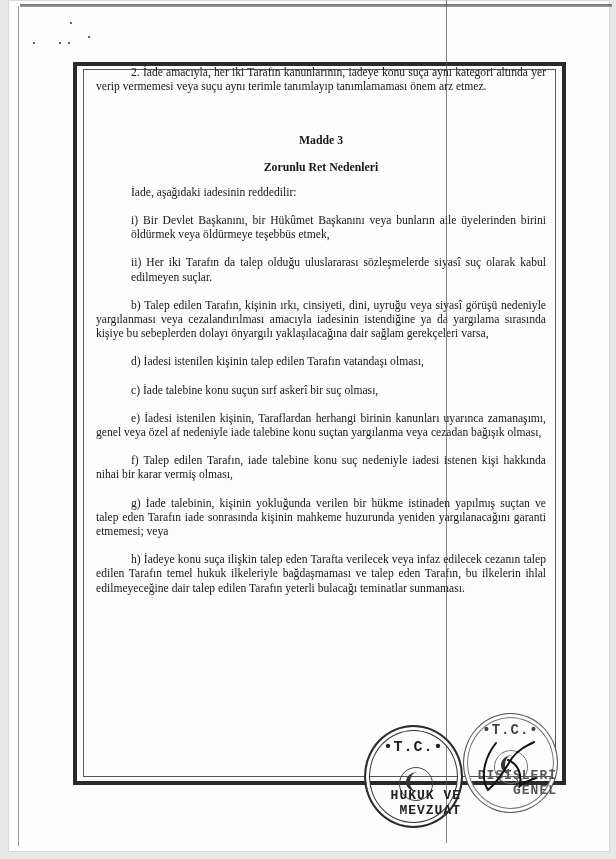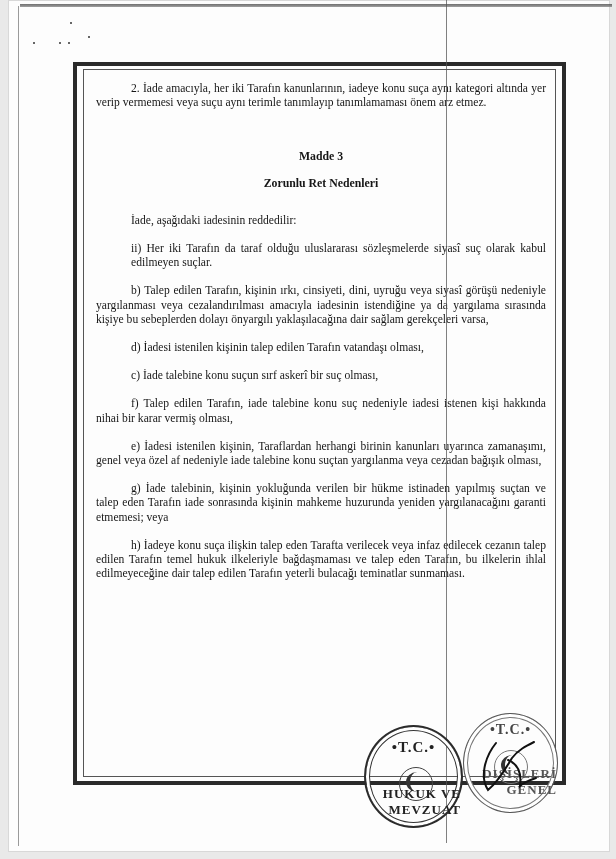--- a/index.html
+++ b/index.html
@@ -32,32 +32,32 @@
       position: absolute; left: 73px; top: 62px; width: 493px; height: 723px;
       box-sizing: border-box;
       border: 4px solid #2a2a2a;
     }
     .frame-inner {
       position: absolute; left: 83px; top: 69px; width: 473px; height: 708px;
       box-sizing: border-box;
       border: 1px solid #555;
     }
     .content {
-      position: absolute; left: 96px; top: 82px; width: 450px;
+      position: absolute; left: 96px; top: 66px; width: 450px;
       color: #161616; font-size: 11.6px; line-height: 14.2px;
     }
     .para { margin: 0 0 14px 0; text-align: justify; text-indent: 35px; }
     .para.sub { text-indent: 0; padding-left: 35px; }
     .heading { text-align: center; font-weight: bold; margin: 0; font-size: 11.8px; }
     .h-madde { margin-top: 39px; margin-bottom: 12px; }
-    .h-title { margin-bottom: 24px; }
+    .h-title { margin-bottom: 12px; }
     .stamp {
       position: absolute; border-radius: 50%;
       box-sizing: border-box; color: #222;
-      font-family: Liberation Serif, serif;
+      font-family: Liberation Mono, monospace;
     }
     .stamp-left {
       left: 364px; top: 725px; width: 99px; height: 103px;
       border: 2px solid #2b2b2b;
       box-shadow: inset 0 0 0 3px #fff, inset 0 0 0 4px #333;
     }
     .stamp-right {
       left: 463px; top: 713px; width: 95px; height: 100px;
       border: 1.5px solid #555;
       box-shadow: inset 0 0 0 3px #fff, inset 0 0 0 4px #777;
@@ -101,26 +101,27 @@
 <div class="frame-outer"></div>
 <div class="frame-inner"></div>
 
 <div class="content">
   <p class="para">2. İade amacıyla, her iki Tarafın kanunlarının, iadeye konu suça aynı kategori altında yer verip vermemesi veya suçu aynı terimle tanımlayıp tanımlamaması önem arz etmez.</p>
 
   <p class="heading h-madde">Madde 3</p>
   <p class="heading h-title">Zorunlu Ret Nedenleri</p>
 
   <p class="para">İade, aşağıdaki iadesinin reddedilir:</p>
-  <p class="para sub">ii) Her iki Tarafın da taraf olduğu uluslararası sözleşmelerde siyasî suç olarak kabul edilmeyen suçlar.</p>
+  <p class="para sub">i) Bir Devlet Başkanını, bir Hükûmet Başkanını veya bunların aile üyelerinden birini öldürmek veya öldürmeye teşebbüs etmek,</p>
+  <p class="para sub">ii) Her iki Tarafın da talep olduğu uluslararası sözleşmelerde siyasî suç olarak kabul edilmeyen suçlar.</p>
   <p class="para">b) Talep edilen Tarafın, kişinin ırkı, cinsiyeti, dini, uyruğu veya siyasî görüşü nedeniyle yargılanması veya cezalandırılması amacıyla iadesinin istendiğine ya da yargılama sırasında kişiye bu sebeplerden dolayı önyargılı yaklaşılacağına dair sağlam gerekçeleri varsa,</p>
   <p class="para">d) İadesi istenilen kişinin talep edilen Tarafın vatandaşı olması,</p>
   <p class="para">c) İade talebine konu suçun sırf askerî bir suç olması,</p>
+  <p class="para">e) İadesi istenilen kişinin, Taraflardan herhangi birinin kanunları uyarınca zamanaşımı, genel veya özel af nedeniyle iade talebine konu suçtan yargılanma veya cezadan bağışık olması,</p>
   <p class="para">f) Talep edilen Tarafın, iade talebine konu suç nedeniyle iadesi istenen kişi hakkında nihai bir karar vermiş olması,</p>
-  <p class="para">e) İadesi istenilen kişinin, Taraflardan herhangi birinin kanunları uyarınca zamanaşımı, genel veya özel af nedeniyle iade talebine konu suçtan yargılanma veya cezadan bağışık olması,</p>
   <p class="para">g) İade talebinin, kişinin yokluğunda verilen bir hükme istinaden yapılmış suçtan ve talep eden Tarafın iade sonrasında kişinin mahkeme huzurunda yeniden yargılanacağını garanti etmemesi; veya</p>
   <p class="para">h) İadeye konu suça ilişkin talep eden Tarafta verilecek veya infaz edilecek cezanın talep edilen Tarafın temel hukuk ilkeleriyle bağdaşmaması ve talep eden Tarafın, bu ilkelerin ihlal edilmeyeceğine dair talep edilen Tarafın yeterli bulacağı teminatlar sunmaması.</p>
 </div>
 
 <div class="fold-line"></div>
 
 <div class="stamp stamp-left">
   <div class="stamp-tc">•T.C.•</div>
   <div class="stamp-crescent"></div>
   <div class="stamp-ring-text">HUKUK VE MEVZUAT</div>

